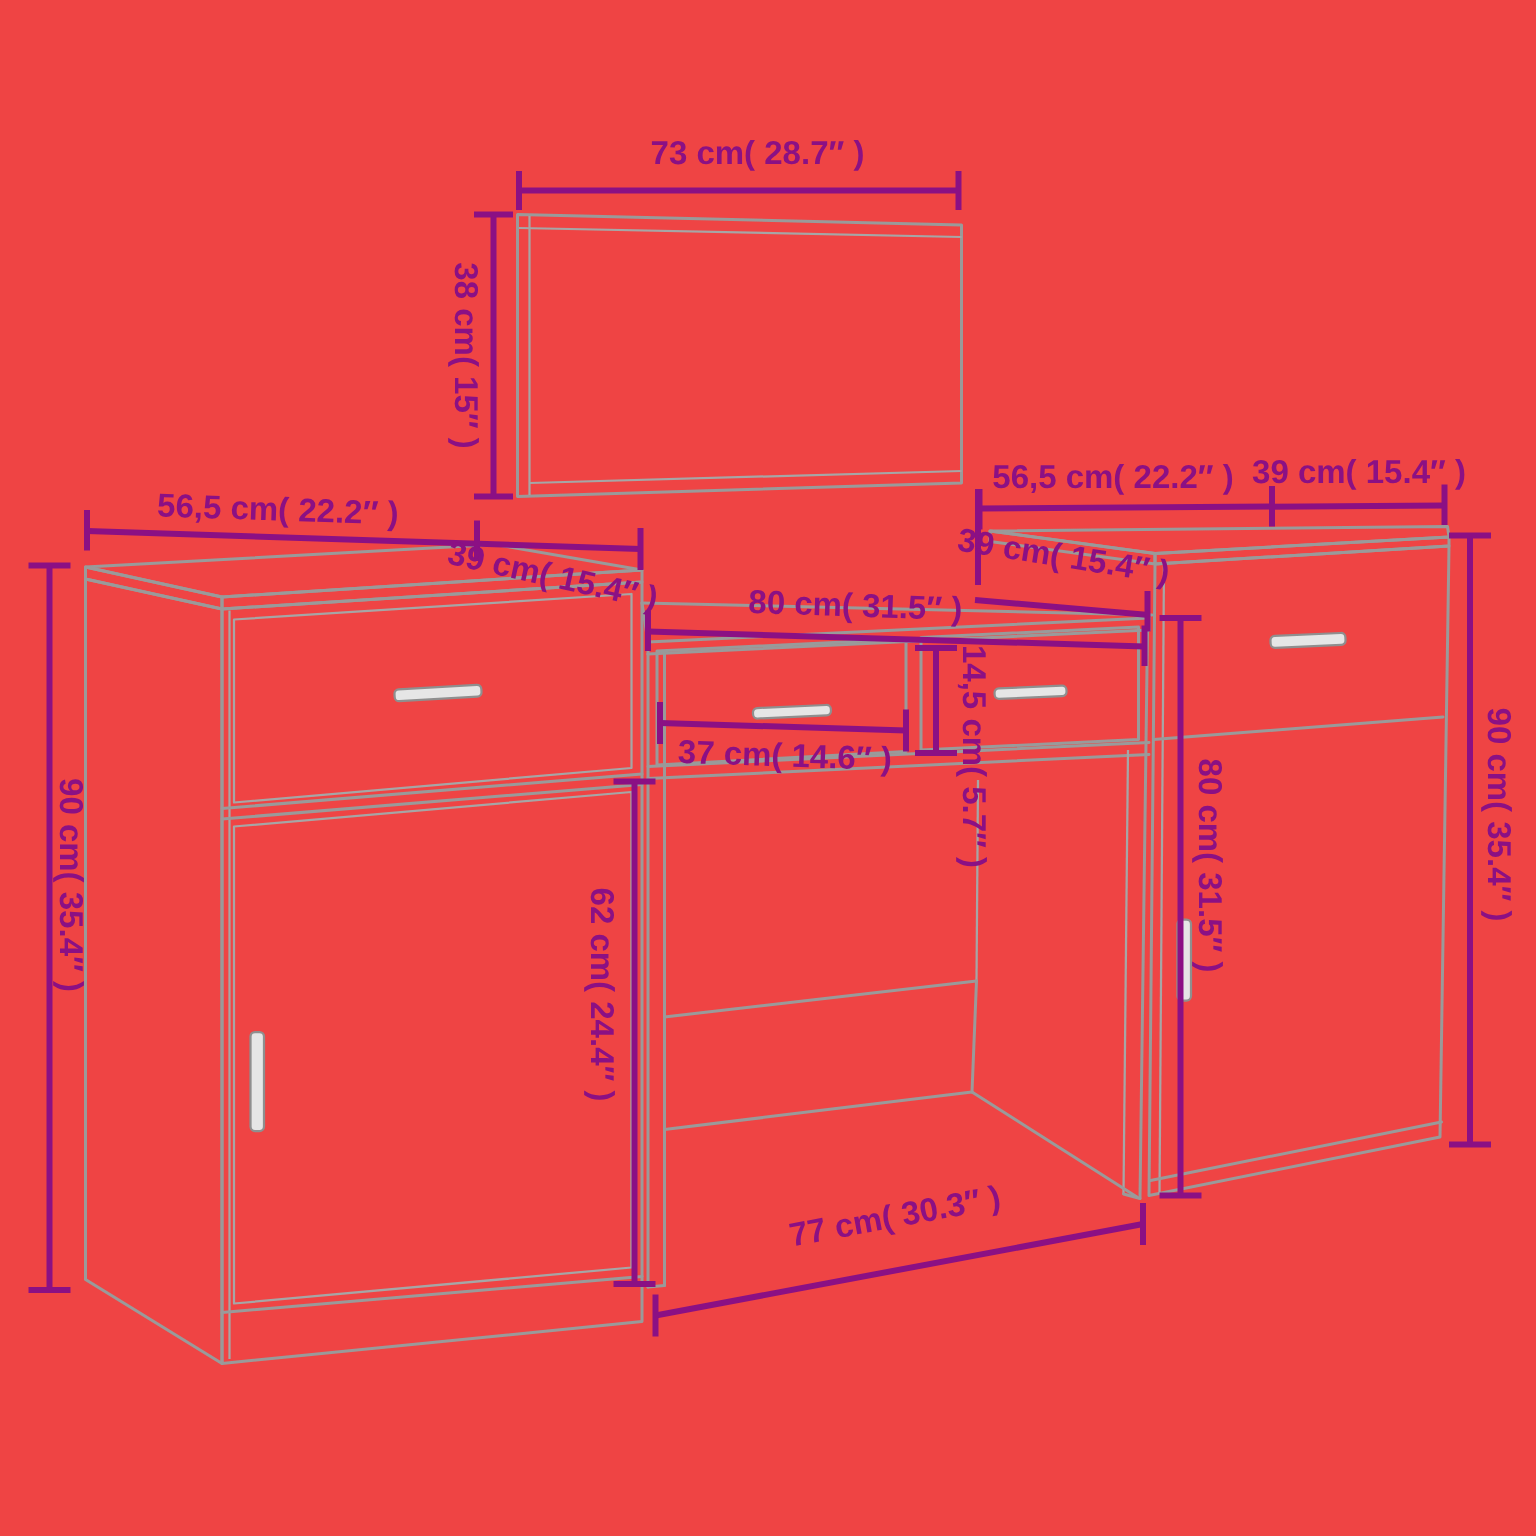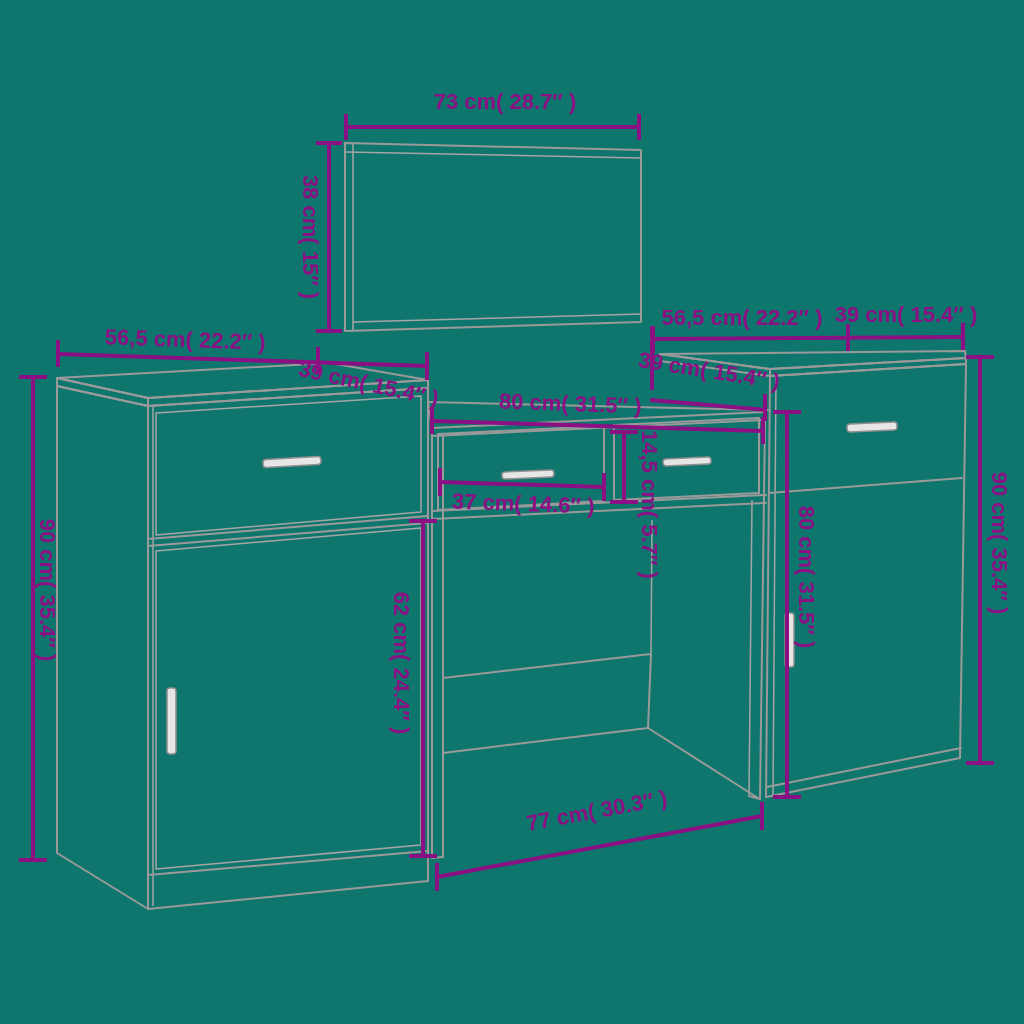--- a/index.html
+++ b/index.html
@@ -1,16 +1,16 @@
 <!DOCTYPE html>
 <html><head>
 <meta charset="utf-8">
 <style>
   html,body{margin:0;padding:0;background:#ffffff;}
-  .stage{width:1024px;height:1024px;position:relative;background:#0f766e;overflow:hidden;}
+  .stage{width:1024px;height:1024px;position:relative;background:#ef4444;overflow:hidden;}
   svg{display:block;}
   .furn{fill:none;stroke:#9A9A9A;stroke-width:2;stroke-linejoin:round;stroke-linecap:round;}
   .furn-thin{fill:none;stroke:#A6A6A6;stroke-width:1.5;stroke-linejoin:round;}
   .handle{fill:#E6E6E6;stroke:#8F8F8F;stroke-width:1.5;}
   .dim{stroke:#8B1084;stroke-width:4;stroke-linecap:butt;fill:none;}
   .dimlabel{fill:#8B1084;font-family:"Liberation Sans",sans-serif;font-weight:bold;font-size:22px;}
 </style>
 </head>
 <body>
 

